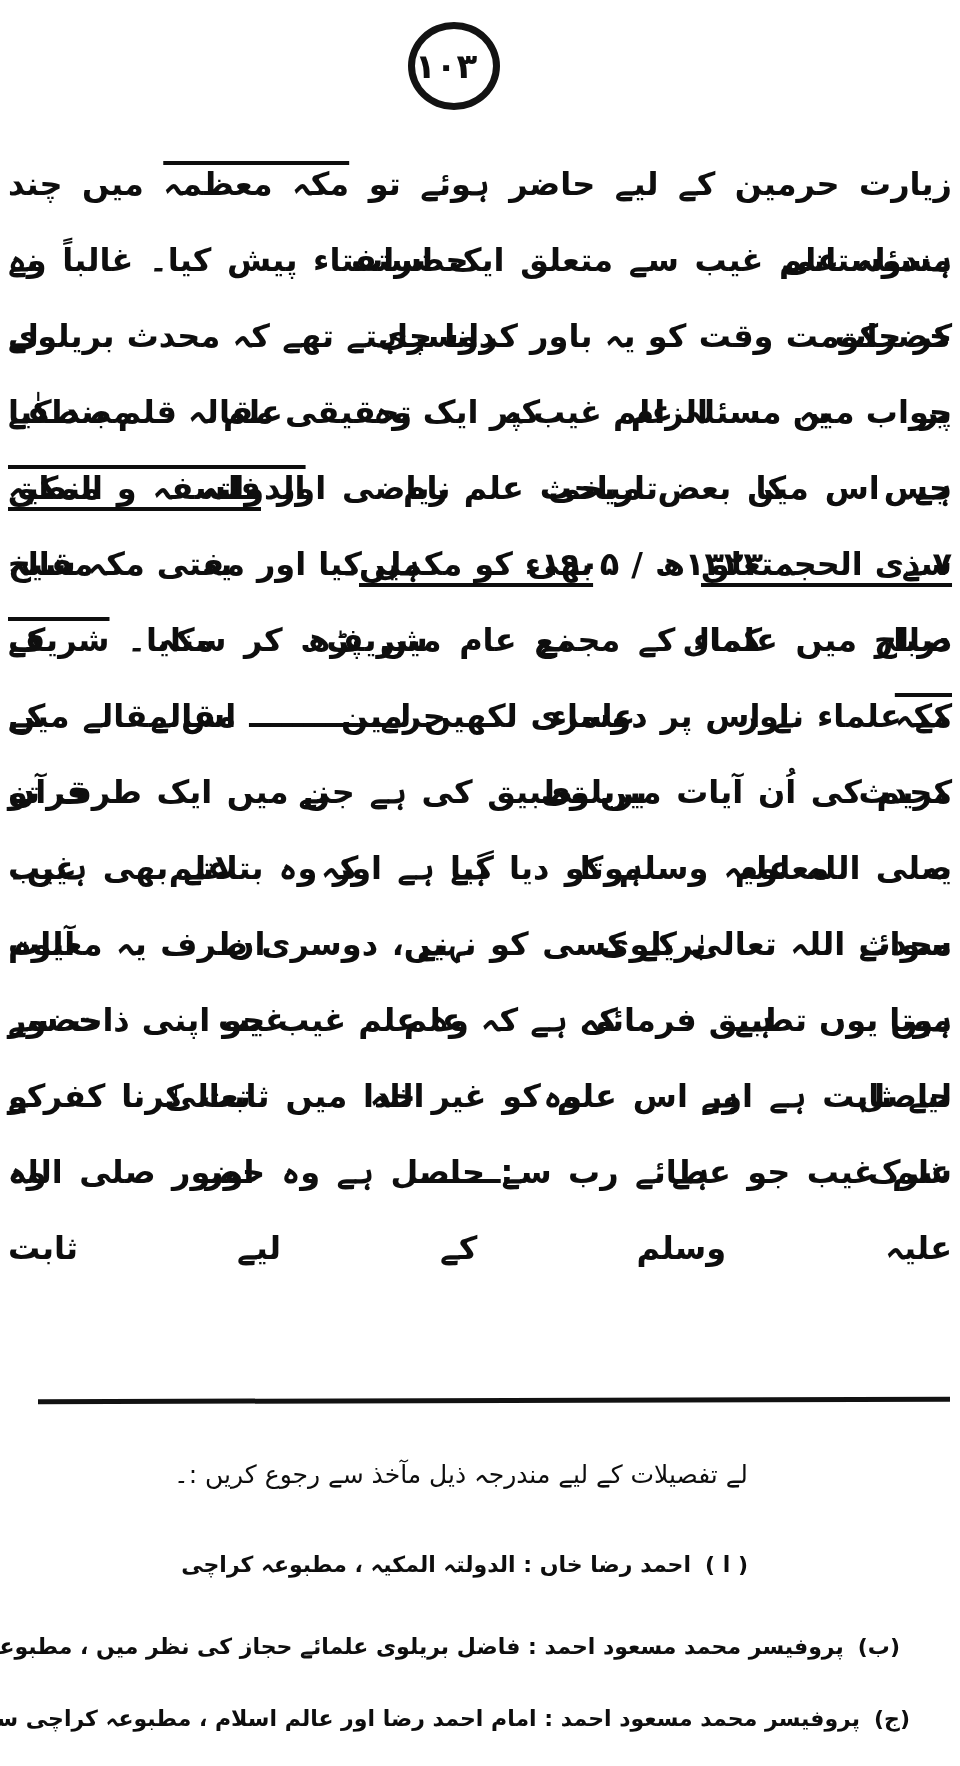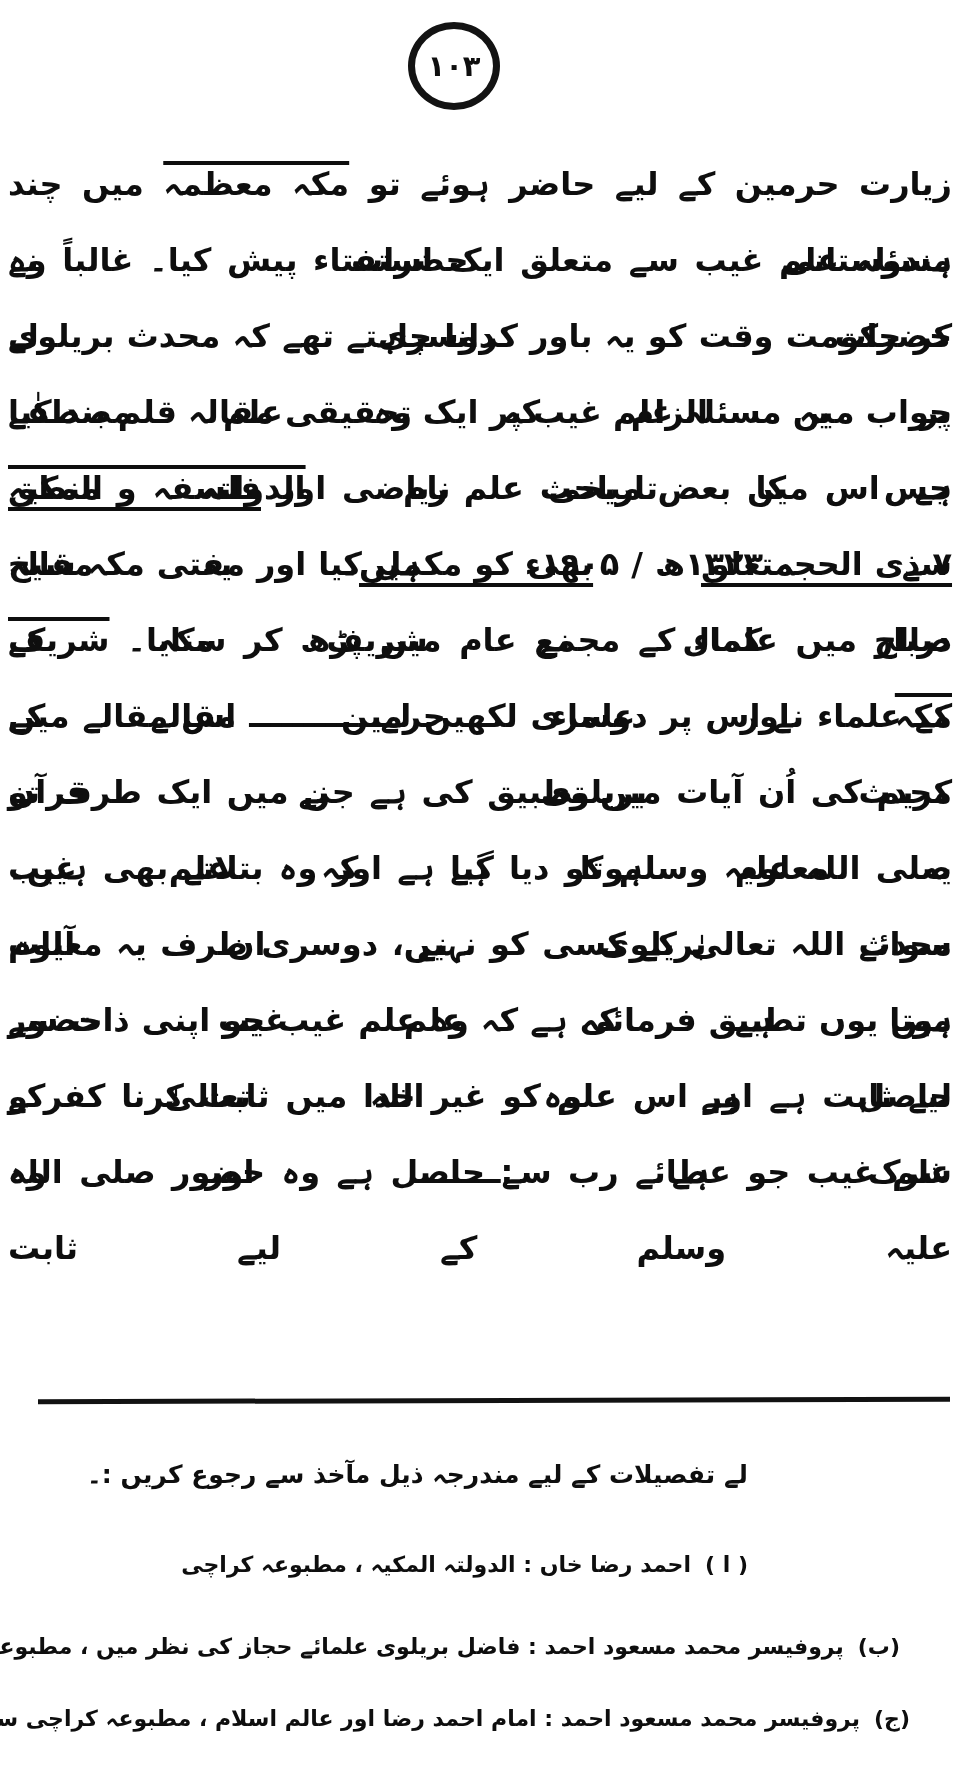--- a/index.html
+++ b/index.html
@@ -15,22 +15,22 @@
     position: absolute; inset: 0;
     background: #ffffff;
   }
   
   .page-number-circle {
     position: absolute;
     top: 22px; left: 408px;
     width: 78px; height: 74px;
     border: 7px solid #131313;
     border-radius: 50%;
-    display: flex; align-items: center; justify-content: center;
-    font-size: 29px; font-weight: 700;
+    display: flex; align-items: center; justify-content: flex-end;
+    font-size: 34px; font-weight: 700;
     direction: rtl;
   }
   
   .body-text {
     position: absolute;
     top: 146px; right: 8px; left: 8px;
     direction: rtl;
   }
   .body-line {
     height: 76px; line-height: 76px;
@@ -57,21 +57,21 @@
     top: 1398px; left: 38px;
     width: 912px; height: 5px;
     background: #121212;
     transform: rotate(-0.15deg);
   }
   
   .footnote-intro {
     position: absolute;
     top: 1460px; right: 212px;
     direction: rtl;
-    font-size: 25px; font-weight: 700;
+    font-size: 25px; font-weight: 400;
     white-space: nowrap;
   }
   .footnote-item {
     position: absolute;
     direction: rtl;
     font-size: 22px; font-weight: 700;
     white-space: nowrap;
     text-align: right;
   }
   .footnote-item .fn-marker { margin-left: 14px; }

